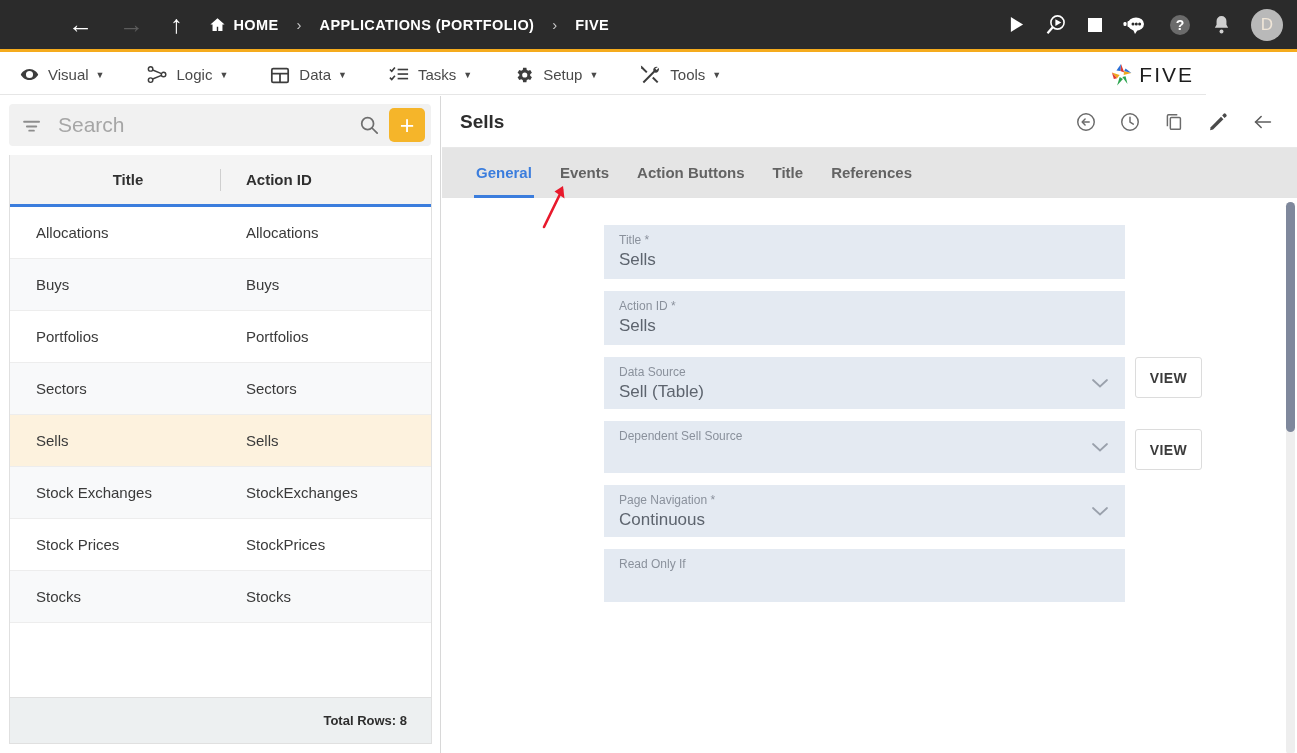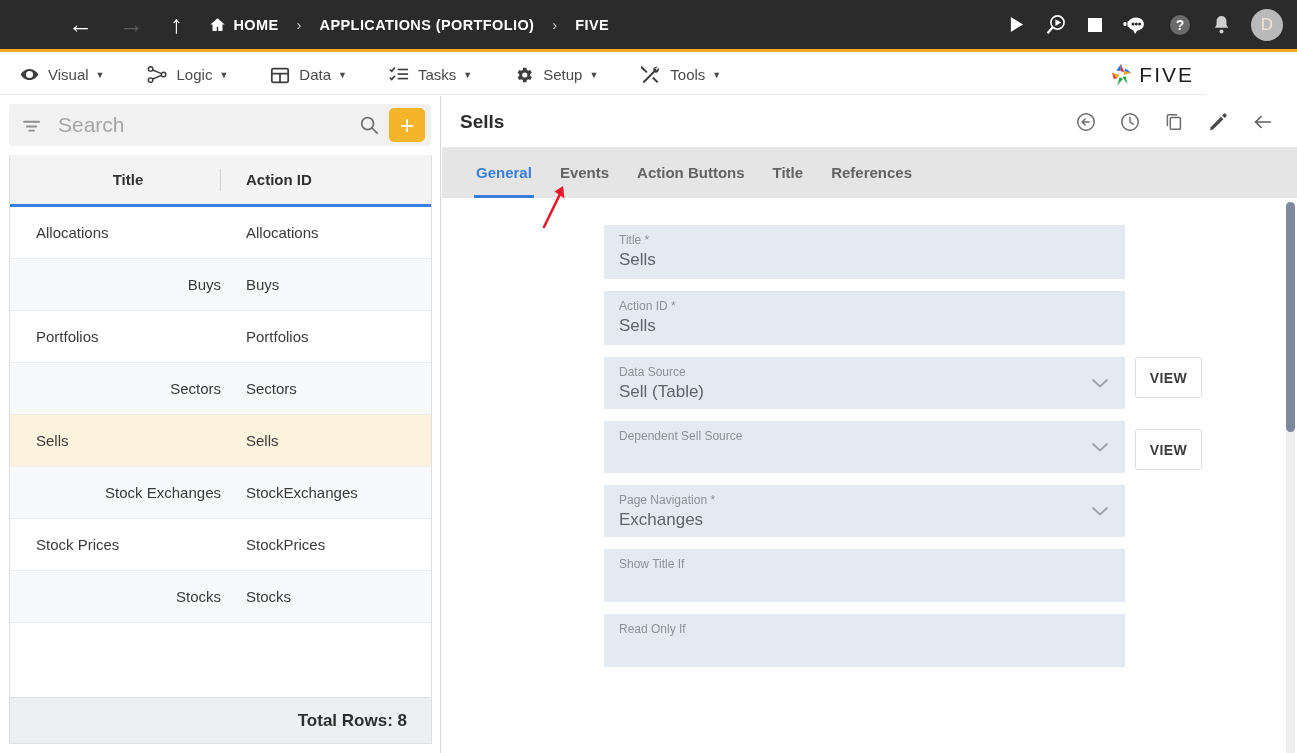--- a/index.html
+++ b/index.html
@@ -123,31 +123,31 @@
   .th-divider { width: 1px; height: 22px; background: #cfcfcf; }
   .th-action { padding-left: 25px; }
   .grid-body { flex: 1; overflow: hidden; }
   .grid-row {
     height: 52px; display: flex; align-items: center;
     border-bottom: 1px solid #ededed;
     font-size: 15px; color: #3a3a3a;
     cursor: pointer;
   }
   .grid-row.odd { background: #ffffff; }
-  .grid-row.even { background: #f8f9fa; text-align: right; }
+  .grid-row.even { background: #f8f9fa; }
   .grid-row.selected { background: #fdf2de; }
   .cell-title { width: 211px; padding-left: 26px; }
   .cell-action { padding-left: 25px; }
   .grid-foot {
     height: 46px; background: #edf0f1;
     border-top: 1px solid #e0e0e0;
     display: flex; align-items: center; justify-content: flex-end;
     padding-right: 24px; flex: 0 0 auto;
   }
-  .grid-foot span { font-size: 17px; font-weight: bold; color: #2e2e2e; }
+  .grid-foot span { font-size: 13px; font-weight: bold; color: #2e2e2e; }
 
   
   .right-panel {
     position: absolute; top: 96px; left: 442px;
     width: 855px; height: 657px;
     background: #ffffff;
     display: flex; flex-direction: column;
   }
   .rp-header {
     height: 52px; flex: 0 0 auto;
@@ -564,35 +564,29 @@
                 <polyline points="2,3 9,9.5 16,3"></polyline>
               </svg>
           </span>
         </div>
         <div class="view-btn offset">VIEW</div>
       </div>
 
       <div class="field-row">
         <div class="field h-sel">
           <div class="fl-label">Page Navigation *</div>
-          <div class="fl-value">Exchanges</div>
+          <div class="fl-value">Continuous</div>
           <span class="chev">
             <svg width="18" height="12" viewBox="0 0 18 12" fill="none" stroke="#9aa1ac" stroke-width="1.8" stroke-linecap="round">
                 <polyline points="2,3 9,9.5 16,3"></polyline>
               </svg>
           </span>
         </div>
       </div>
 
-      <div class="field-row">
-        <div class="field h-empty">
-          <div class="fl-label">Show Title If</div>
-          <div class="fl-value"></div>
-        </div>
-      </div>
 
       <div class="field-row">
         <div class="field h-empty">
           <div class="fl-label">Read Only If</div>
           <div class="fl-value"></div>
         </div>
       </div>
 
 
     </div>

